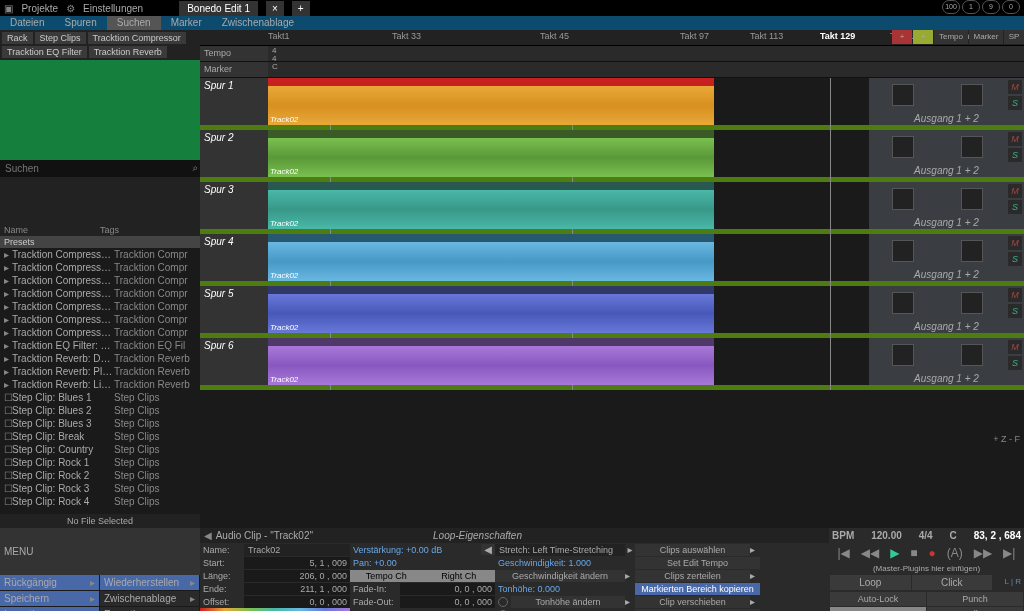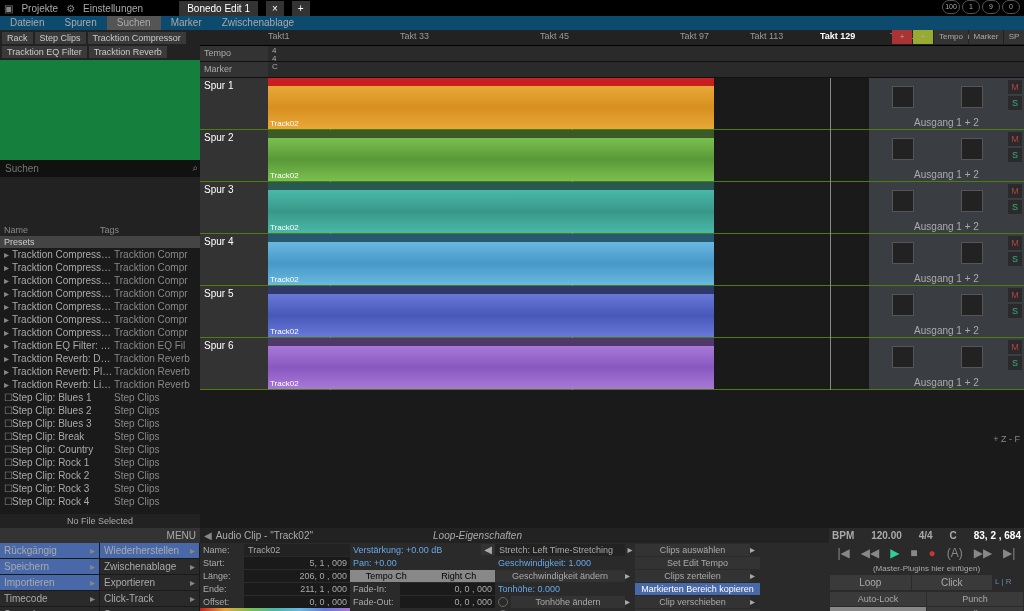--- a/index.html
+++ b/index.html
@@ -30,21 +30,21 @@
 .ruler{height:16px;background:#222;position:relative;border-bottom:1px solid #000;}
 .ruler .tick{position:absolute;font-size:9px;color:#999;top:1px;}
 .ruler .btns{position:absolute;right:0;display:flex;}
 .ruler .btns .b{width:20px;height:14px;background:#333;margin-left:1px;font-size:8px;text-align:center;line-height:14px;}
 .ruler .btns .b.red{background:#a33;}
 .ruler .btns .b.yel{background:#9a3;}
 .tempo-row,.marker-row{height:16px;background:#2a2a2a;border-bottom:1px solid #111;display:flex;}
 .tempo-row .lbl,.marker-row .lbl{width:68px;padding:2px 4px;font-size:9px;background:#333;}
 .tempo-row .ts{font-size:8px;padding:1px 4px;line-height:8px;}
 .tracks{position:relative;}
-.track{height:52px;display:flex;border-bottom:1px solid #4d7c0f;}
+.track{height:52px;display:flex;border-bottom:5px solid #4d7c0f;font-style:italic;}
 .track .thead{width:68px;background:#333;padding:2px 4px;font-size:10px;color:#fff;}
 .track .wave{flex:1;position:relative;overflow:hidden;}
 .track .wave .clip{position:absolute;left:0;top:0;bottom:0;right:155px;}
 .track .wave .clip .bar{position:absolute;top:0;left:0;right:0;height:8px;}
 .track .wave .clip .wv{position:absolute;top:8px;left:0;right:0;bottom:0;}
 .track .wave .clip .nm{position:absolute;bottom:1px;left:2px;font-size:8px;color:#fff;}
 .track .mixer{width:155px;background:#3a3d42;display:flex;flex-direction:column;font-size:8px;color:#999;}
 .track .mixer .knobs{flex:1;display:flex;align-items:center;justify-content:space-around;}
 .track .mixer .knob{width:22px;height:22px;background:#222;border:1px solid #555;}
 .track .mixer .ms{display:flex;flex-direction:column;gap:2px;padding:2px;}
@@ -58,21 +58,21 @@
 .t3 .bar{background:#285850;}
 .t4 .wv{background:linear-gradient(to bottom,#68b8e0 0%,#4898c8 50%,#68b8e0 100%);}
 .t4 .bar{background:#285870;}
 .t5 .wv{background:linear-gradient(to bottom,#6878d8 0%,#4858b8 50%,#6878d8 100%);}
 .t5 .bar{background:#303868;}
 .t6 .wv{background:linear-gradient(to bottom,#a878d8 0%,#8858c0 50%,#a878d8 100%);}
 .t6 .bar{background:#503868;}
 .playhead{position:absolute;top:0;bottom:0;width:1px;background:#888;}
 .bottom{position:absolute;left:0;right:0;bottom:0;height:83px;background:#1a1a1a;display:flex;}
 .menu-panel{width:200px;background:#222;}
-.menu-panel .hd{background:#333;padding:2px 4px;font-size:10px;text-align:right;}
+.menu-panel .hd{background:#333;padding:18px 4px;font-size:10px;}
 .menu-panel .row{display:flex;}
 .menu-panel .row .c{flex:1;padding:2px 4px;font-size:9px;background:#2a2a2a;border-bottom:1px solid #1a1a1a;border-right:1px solid #1a1a1a;display:flex;justify-content:space-between;}
 .menu-panel .row .c.blu{background:#4868a8;color:#fff;}
 .menu-panel .row .c .a{color:#888;}
 .clip-panel{flex:1;background:#2a2a2a;display:flex;flex-direction:column;}
 .clip-panel .hd{display:flex;padding:2px 4px;background:#222;}
 .clip-panel .hd .a{color:#888;margin-right:4px;}
 .clip-panel .hd .l{margin-left:120px;font-style:italic;}
 .clip-panel .body{flex:1;display:flex;}
 .clip-panel .col{display:flex;flex-direction:column;}
@@ -244,21 +244,21 @@
         <span class="n">Step Clip: Rock 4</span>
         <span class="c">Step Clips</span>
       </div>
     </div>
   <div class="nofile">No File Selected</div>
 </div>
 
 <div class="main">
   <div class="ruler">
     <span class="tick" style="left:68px">Takt1</span>
-    <span class="tick" style="left:200px">Takt 33</span>
+    <span class="tick" style="left:192px">Takt 33</span>
     <span class="tick" style="left:340px">Takt 45</span>
     <span class="tick" style="left:480px">Takt 97</span>
     <span class="tick" style="left:550px">Takt 113</span>
     <span class="tick" style="left:620px;color:#fff;font-weight:bold">Takt 129</span>
     <span class="tick" style="left:690px">Takt 145</span>
     <span class="tick" style="left:760px">Takt 161</span>
     <div class="btns">
       <span class="b red">+</span>
       <span class="b yel">+</span>
       <span class="b" style="width:34px">Tempo</span>
@@ -599,21 +599,21 @@
       <span class="b">■</span>
       <span class="b r">●</span>
       <span class="b">(A)</span>
       <span class="b">▶▶</span>
       <span class="b">▶|</span>
     </div>
     <div class="txt">(Master-Plugins hier einfügen)</div>
     <div style="display:flex;gap:1px;padding:1px">
       <span class="c" style="flex:1;background:#3a3a3a;padding:2px;text-align:center">Loop</span>
       <span class="c" style="flex:1;background:#3a3a3a;padding:2px;text-align:center">Click</span>
-      <span class="c" style="width:30px;background:#2a2a2a;padding:2px;text-align:left;font-size:8px;color:#68a">L | R</span>
+      <span class="c" style="width:30px;background:#2a2a2a;padding:2px;text-align:right;font-size:8px;color:#68a">L | R</span>
     </div>
     <div class="grid">
       <span class="c">Auto-Lock</span>
       <span class="c">Punch</span>
       <span class="c" style="background:#888;color:#000">Snap</span>
       <span class="c">Rollen</span>
     </div>
 
   </div>
 </div>

